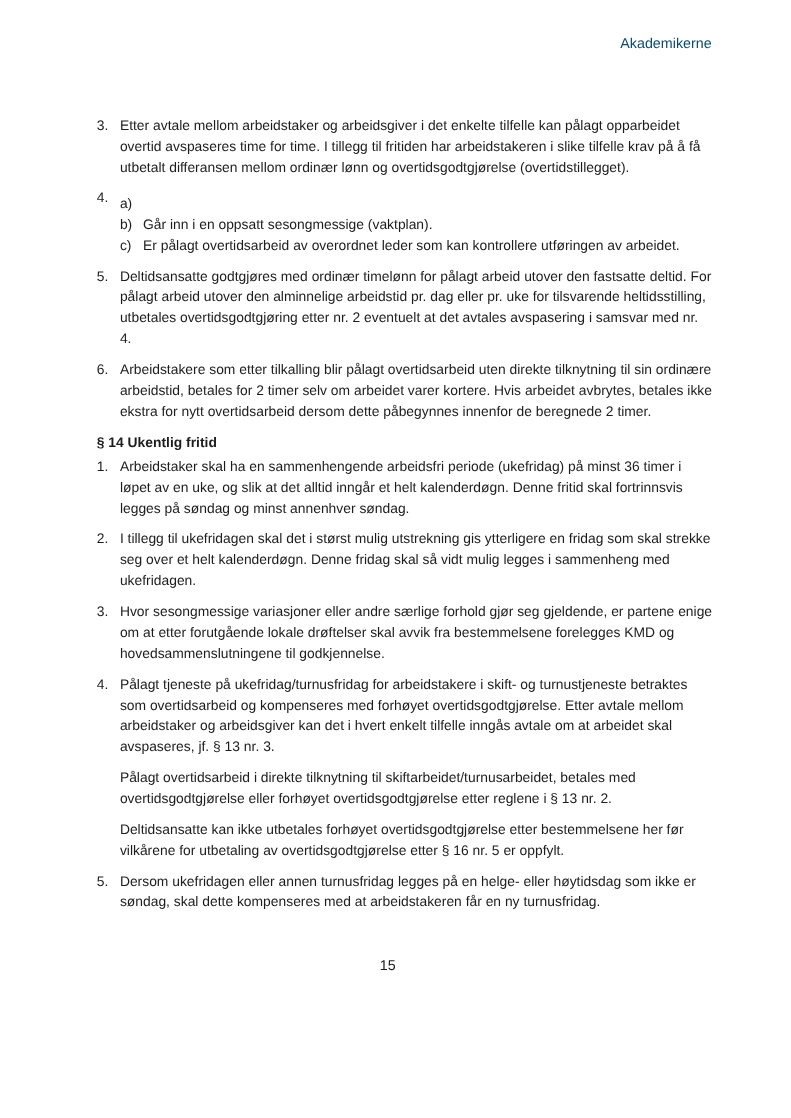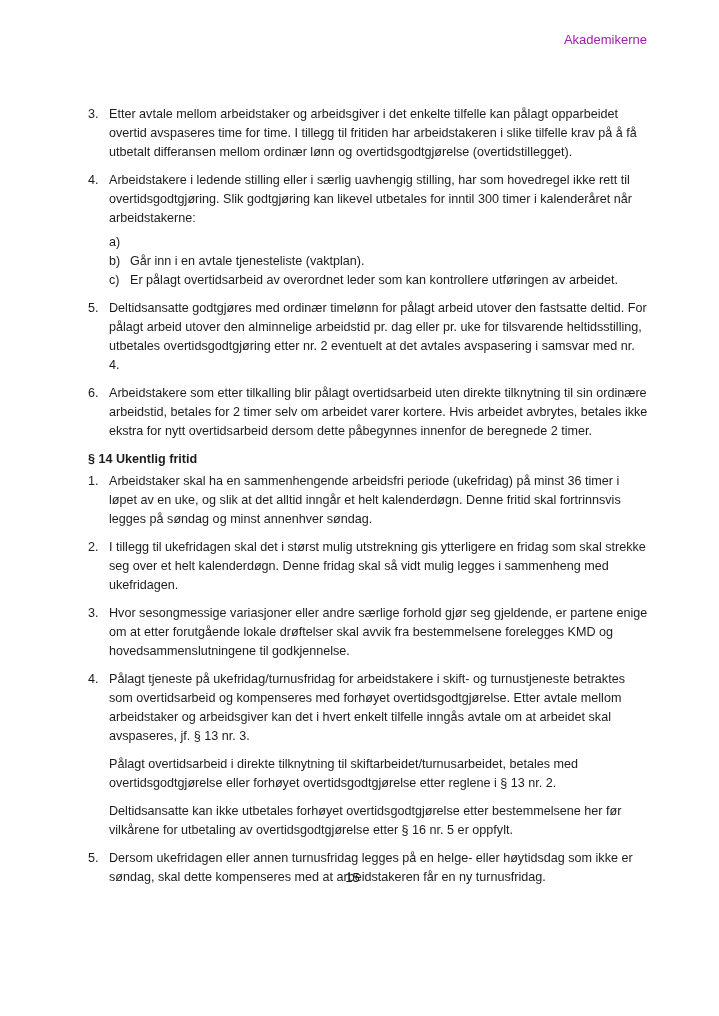--- a/index.html
+++ b/index.html
@@ -1,18 +1,18 @@
 <!DOCTYPE html>
 <html><head>
 <meta charset="utf-8">
 <style>
   html, body { margin:0; padding:0; background:#fff; }
   body { width:719px; height:1016px; position:relative; overflow:hidden;
          font-family:"Liberation Sans", sans-serif; color:#1c1c1c; }
-  .header { position:absolute; top:32px; right:72px; font-size:13px; color:#a21caf; }
+  .header { position:absolute; top:32px; right:72px; font-size:13px; color:#0c4a6e; }
   .content { position:absolute; left:88px; top:105px; width:560px; font-size:12.6px; line-height:19px; }
   .item { display:flex; margin-bottom:9px; }
   .num { width:21px; flex:none; }
   .body { flex:1; }
   .sub { display:flex; margin-top:4px; }
   .sub .lbl { width:21px; flex:none; }
   .subs { margin-top:5px; }
   .subs .sub { margin-top:0; }
   .para { margin-top:9px; }
   .heading { font-weight:bold; margin-top:3px; margin-bottom:3px; }
@@ -26,28 +26,27 @@
 <div class="content">
 
   <div class="item">
     <span class="num">3.</span>
     <span class="body">Etter avtale mellom arbeidstaker og arbeidsgiver i det enkelte tilfelle kan pålagt opparbeidet overtid avspaseres time for time. I tillegg til fritiden har arbeidstakeren i slike tilfelle krav på å få utbetalt differansen mellom ordinær lønn og overtidsgodtgjørelse (overtidstillegget).</span>
   </div>
 
   <div class="item">
     <span class="num">4.</span>
     <div class="body">
-      <div>Arbeidstakere i ledende stilling eller i særlig uavhengig stilling, har som hovedregel ikke rett til overtidsgodtgjøring. Slik godtgjøring kan likevel utbetales for inntil 300 timer i kalenderåret når arbeidstakerne:</div>
       <div class="subs">
         <div class="sub">
           <span class="lbl">a)</span>
         </div>
         <div class="sub">
           <span class="lbl">b)</span>
-          <span>Går inn i en avtale tjenesteliste (vaktplan).</span>
+          <span>Går inn i en oppsatt sesongmessige (vaktplan).</span>
         </div>
         <div class="sub">
           <span class="lbl">c)</span>
           <span>Er pålagt overtidsarbeid av overordnet leder som kan kontrollere utføringen av arbeidet.</span>
         </div>
       </div>
     </div>
   </div>
 
   <div class="item">

